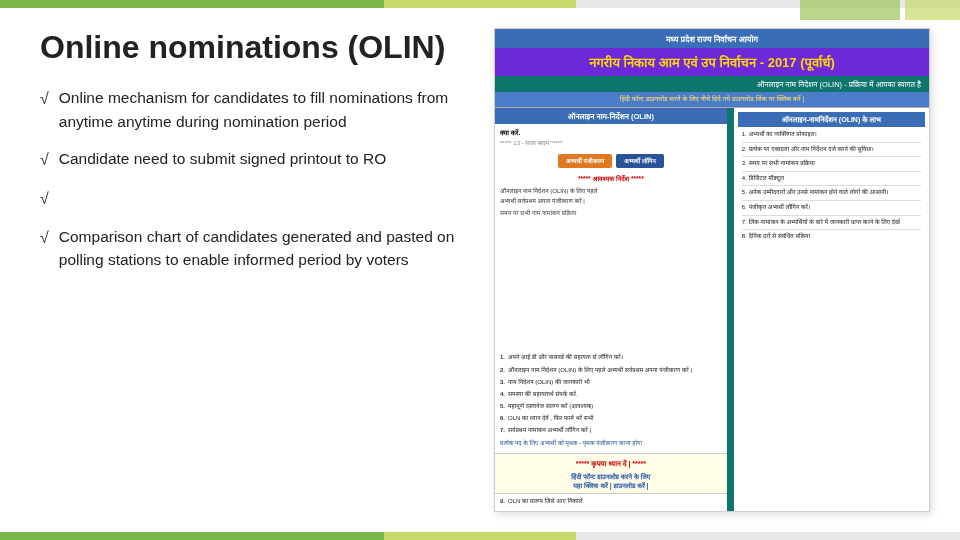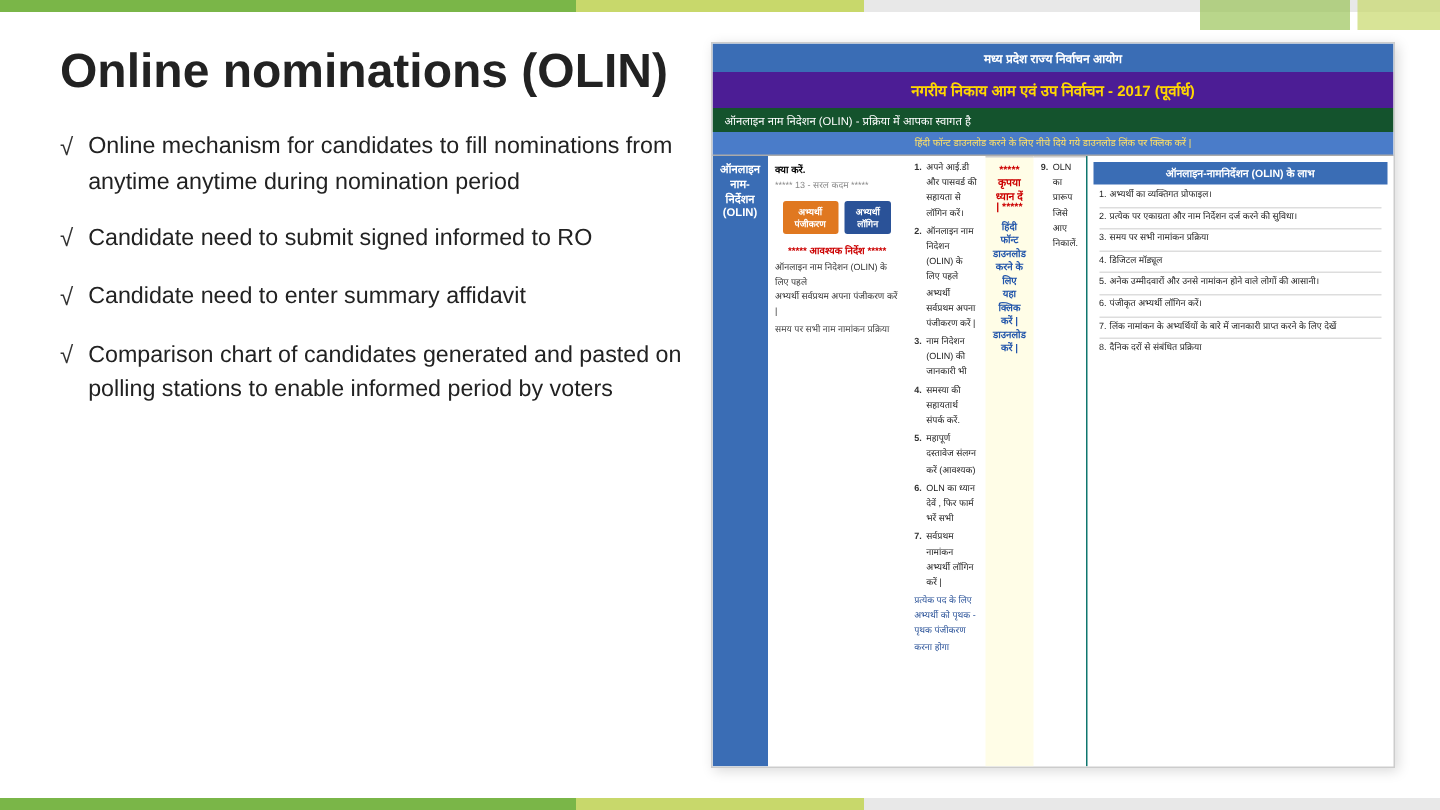--- a/index.html
+++ b/index.html
@@ -62,21 +62,21 @@
     
     .main-content {
       position: absolute;
       top: 8px;
       left: 0;
       right: 0;
       bottom: 8px;
       display: flex;
       flex-direction: row;
       padding: 20px 30px 20px 40px;
-      gap: 4px;
+      gap: 24px;
     }
 
     
     .left-panel {
       flex: 0 0 430px;
       display: flex;
       flex-direction: column;
     }
 
     .page-title {
@@ -136,55 +136,55 @@
     .sc-header {
       background: #3a6db5;
       color: white;
       padding: 4px 0;
       font-size: 8px;
       font-weight: bold;
       text-align: center;
     }
 
     .sc-title-bar {
-      background: #4c1d95;
+      background: #6d28d9;
       color: #ffd700;
       padding: 5px 8px;
       text-align: center;
-      font-size: 10px;
+      font-size: 13px;
       font-weight: bold;
     }
 
     .sc-subtitle {
-      background: #14532d;
+      background: #0f766e;
       color: white;
       padding: 3px 8px;
-      text-align: left;
+      text-align: right;
       font-size: 7.5px;
     }
     .sc-subtitle-hindi {
       background: #4a7cc9;
       color: #ffe066;
       padding: 2px 8px 4px;
       text-align: center;
       font-size: 6.5px;
       border-bottom: 1px solid #aaa;
     }
 
     .sc-body {
       display: flex;
       flex: 1;
       overflow: hidden;
     }
 
     .sc-left-col {
       flex: 0 0 55%;
-      border-right: 1px solid #0f766e;
-      display: flex;
-      flex-direction: row;
+      border-right: 7px solid #0f766e;
+      display: flex;
+      flex-direction: column;
     }
 
     .sc-right-col {
       flex: 1;
       padding: 4px;
       font-size: 6.5px;
       color: #222;
     }
 
     .sc-section-header {
@@ -313,25 +313,24 @@
   <div class="left-panel">
     <h1 class="page-title">Online nominations (OLIN)</h1>
 
     <ul class="bullet-list">
       <li class="bullet-item">
         <span class="bullet-checkmark">√</span>
         <span class="bullet-text">Online mechanism for candidates to fill nominations from anytime anytime during nomination period</span>
       </li>
       <li class="bullet-item">
         <span class="bullet-checkmark">√</span>
-        <span class="bullet-text">Candidate need to submit signed informed to RO</span>
+        <span class="bullet-text">Candidate need to submit signed printout to RO</span>
       </li>
       <li class="bullet-item">
         <span class="bullet-checkmark">√</span>
-        <span class="bullet-text">Candidate need to enter summary affidavit</span>
       </li>
       <li class="bullet-item">
         <span class="bullet-checkmark">√</span>
         <span class="bullet-text">Comparison chart of candidates generated and pasted on polling stations to enable informed period by voters</span>
       </li>
     </ul>
   </div>
 
   <div class="right-panel">
     <div class="screenshot-container">

